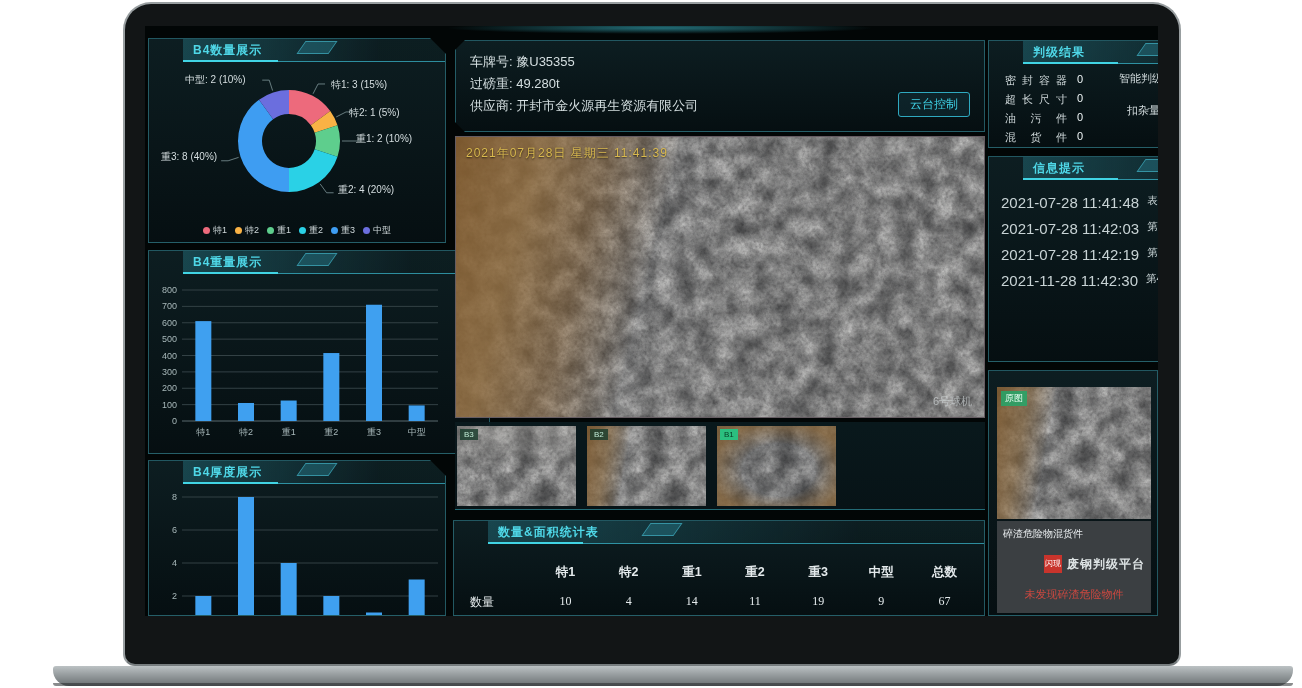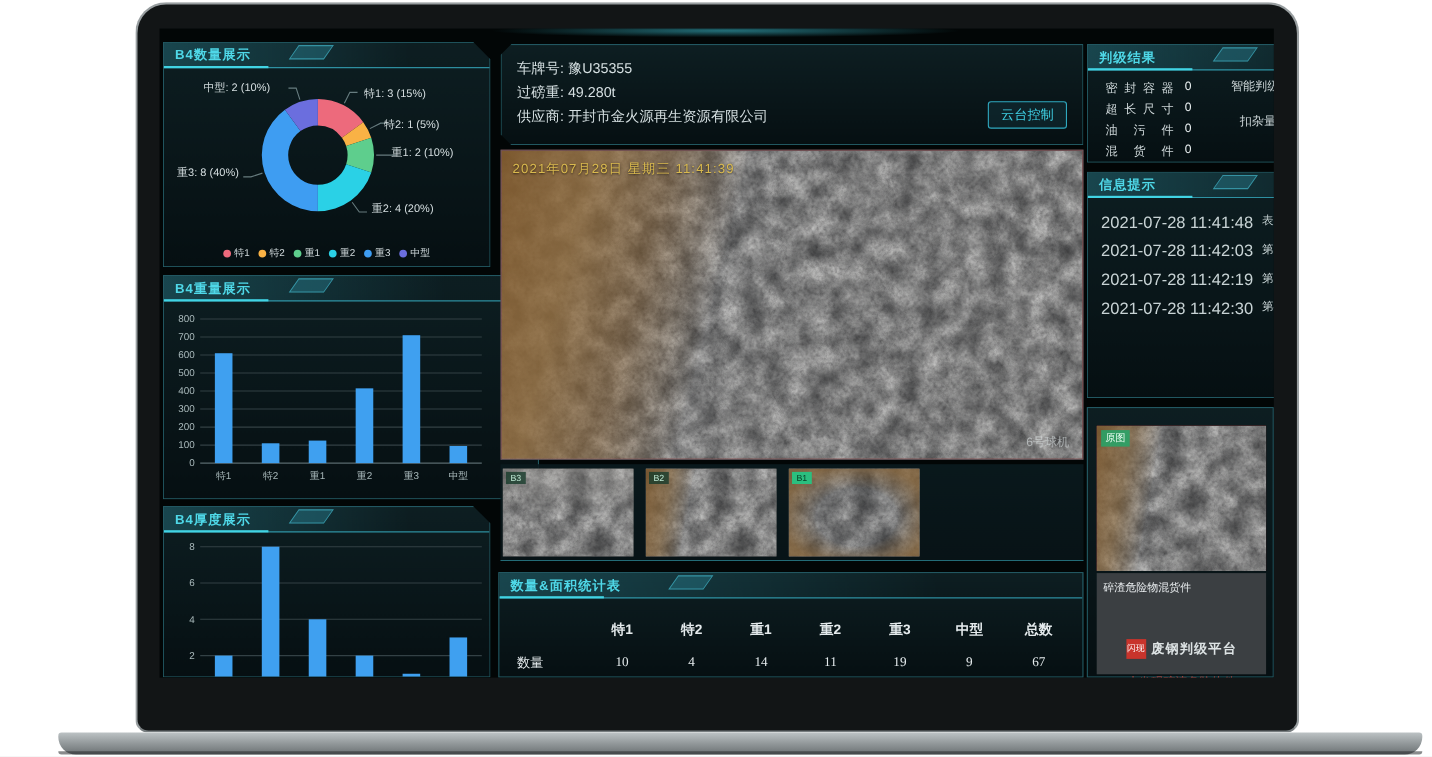--- a/index.html
+++ b/index.html
@@ -13,21 +13,21 @@
     background:linear-gradient(180deg,#bcc2c4,#9aa0a2 40%,#7e8486 75%,#686e70);
     border-radius:3px 3px 16px 16px;}
   .base::after{content:"";position:absolute;left:0;right:0;bottom:0;height:3px;background:rgba(40,44,46,.55);border-radius:0 0 16px 16px;}
   .glow{position:absolute;left:300px;top:-4px;width:430px;height:12px;
     background:radial-gradient(ellipse at center,rgba(62,196,214,.55),rgba(62,196,214,0) 70%);}
   
   .panel{position:absolute;background:linear-gradient(180deg,rgba(14,32,36,.92),rgba(6,16,19,.92));
     border:1px solid rgba(62,160,176,.5);box-sizing:border-box;}
   .chamfer{clip-path:polygon(0 0,calc(100% - 16px) 0,100% 16px,100% 100%,0 100%);}
   .phead{position:relative;height:22px;background:linear-gradient(90deg,rgba(42,130,145,.4),rgba(12,34,38,.05) 75%);
-    border-bottom:1px solid rgba(54,170,190,.8);}
+    border-bottom:1px solid rgba(54,170,190,.8);margin-left:34px;}
   .phead .t{color:#4fd8e8;font-size:12px;font-weight:bold;line-height:22px;padding-left:10px;letter-spacing:1px;display:inline-block;}
   .phead::before{content:"";position:absolute;left:0;bottom:-1px;width:95px;height:2px;background:#41d4e4;}
   .phead::after{content:"";position:absolute;left:118px;top:2px;width:30px;height:11px;
     background:rgba(36,110,124,.55);border:1px solid rgba(70,190,210,.6);transform:skewX(-35deg);}
   .phead.wide::after{left:158px;}
   
   .donut-label{position:absolute;color:#d5dee0;font-size:10px;white-space:nowrap;}
   .legend{position:absolute;left:0;right:0;bottom:5px;display:flex;justify-content:center;gap:8px;}
   .legend .li{display:flex;align-items:center;gap:3px;color:#cfd8da;font-size:9px;}
   .legend .dot{width:7px;height:7px;border-radius:50%;}
@@ -59,21 +59,21 @@
   .gitem{position:absolute;color:#cfd8da;font-size:11px;white-space:nowrap;}
   .gl{display:inline-block;width:62px;text-align-last:justify;}
   .gv{position:absolute;left:72px;top:0;color:#eef4f5;}
   .xtra{position:absolute;color:#cfd8da;font-size:11px;white-space:nowrap;}
   .log{display:flex;gap:8px;margin:0 0 9px 12px;white-space:nowrap;overflow:hidden;}
   .log .lt{color:#c8d3d5;font-size:15px;flex:none;}
   .log .lx{color:#c8d3d5;font-size:10.5px;}
   .origin-tag{position:absolute;left:4px;top:4px;background:rgba(40,164,104,.88);color:#eafff3;font-size:9px;padding:1px 4px;z-index:3;}
   .graybox{position:absolute;left:8px;top:150px;width:154px;height:92px;background:#3b3f42;padding:6px 6px 0 6px;box-sizing:border-box;}
   .cap{color:#e8ecee;font-size:10px;white-space:nowrap;overflow:hidden;}
-  .logorow{display:flex;justify-content:center;align-items:center;gap:5px;margin-top:40px;}
+  .logorow{display:flex;justify-content:flex-end;align-items:center;gap:5px;margin-top:14px;}
   .logomark{width:18px;height:18px;background:#c8342c;color:#fff;font-size:8px;line-height:18px;text-align:center;flex:none;}
   .brand{color:#dde3e4;font-size:12px;font-weight:bold;letter-spacing:1px;white-space:nowrap;}
   .result{color:#cc4840;font-size:11px;text-align:center;margin-top:14px;white-space:nowrap;}
 </style>
 </head>
 <body>
 
 <svg width="0" height="0" style="position:absolute">
   <defs>
     <filter id="scrapNoise" x="0" y="0" width="100%" height="100%">
@@ -333,21 +333,21 @@
           </div>
           <div class="log">
             <span class="lt">2021-07-28 11:42:03</span>
             <span class="lx">第2张照片表层开</span>
           </div>
           <div class="log">
             <span class="lt">2021-07-28 11:42:19</span>
             <span class="lx">第3张照片表层开</span>
           </div>
           <div class="log">
-            <span class="lt">2021-07-28 11:42:30</span>
+            <span class="lt">2021-11-28 11:42:30</span>
             <span class="lx">第4张照片表层开</span>
           </div>
         </div>
     </div>
 
     <div class="panel" style="left:843px;top:344px;width:170px;height:246px;">
       <div class="photo abs" style="left:8px;top:16px;width:154px;height:132px;border:none;">
         <svg class="noise">
             <rect width="100%" height="100%" filter="url(#scrapNoise)"></rect>
           </svg>

